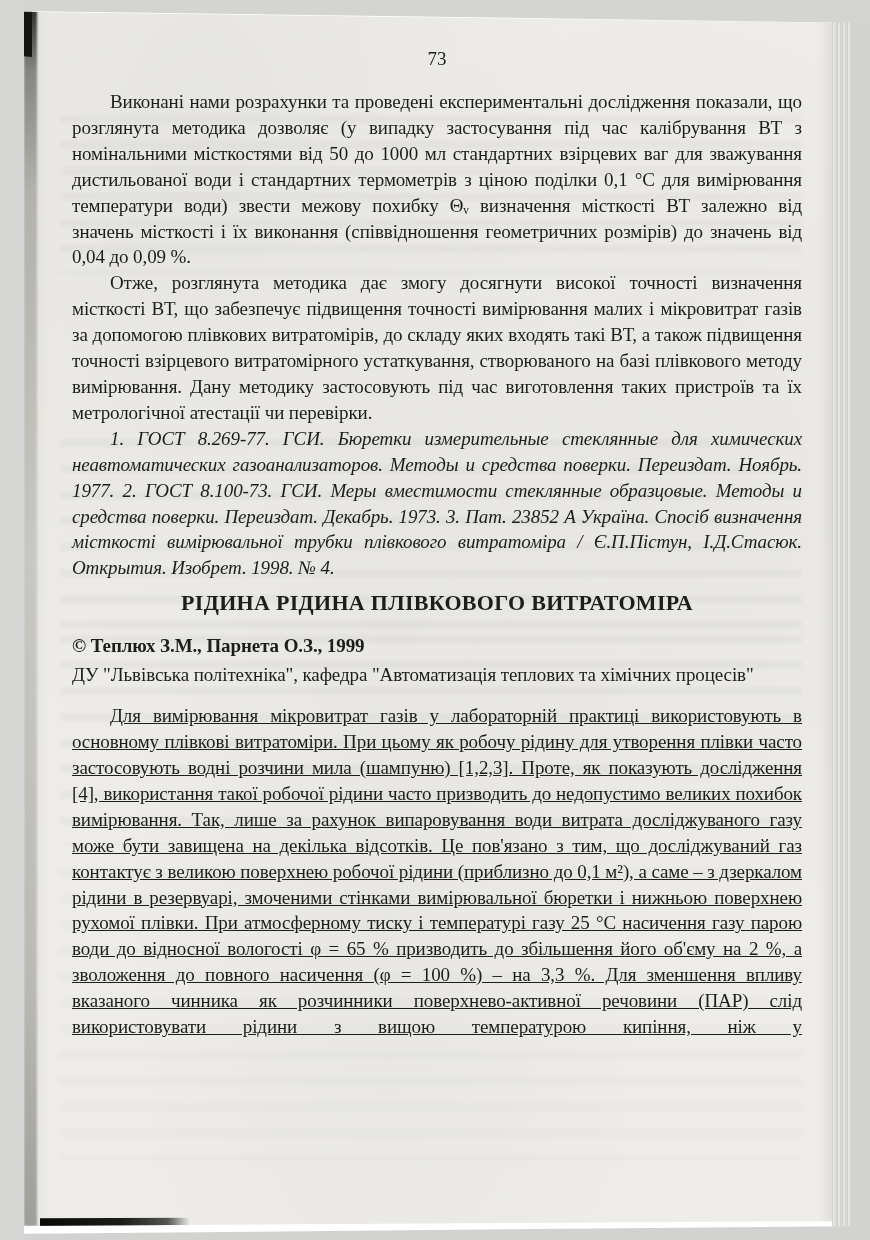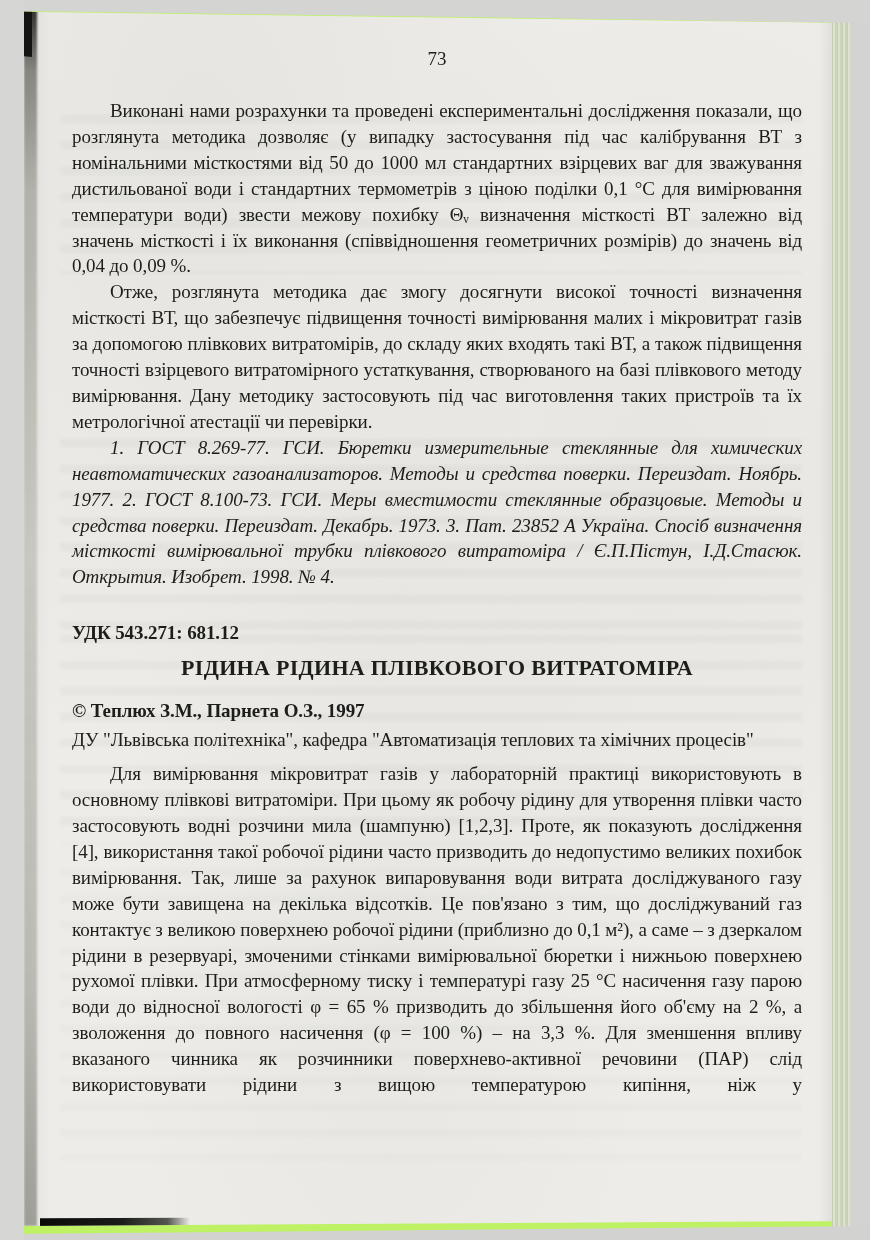--- a/index.html
+++ b/index.html
@@ -5,21 +5,21 @@
   html, body {
     margin: 0;
     padding: 0;
     background: #c9c9c7;
     font-family: "Liberation Serif", "DejaVu Serif", serif;
   }
   .scan {
     position: relative;
     width: 870px;
     height: 1240px;
-    background: #bef264;
+    background: #ffffff;
     overflow: hidden;
   }
   
   .page {
     position: absolute;
     left: 24px;
     top: 10px;
     width: 808px;
     height: 1216px;
     background:
@@ -103,21 +103,21 @@
   .pagenum {
     margin-top: 36px;
     text-align: center;
     line-height: 26px;
   }
   p { margin: 0; }
   .body-par {
     text-align: justify;
     text-indent: 38px;
   }
-  .par1 { margin-top: 26px; font-family: Liberation Serif, serif; }
+  .par1 { margin-top: 17px; font-family: Liberation Serif, serif; }
   .par2 { }
   .refs {
     font-style: italic;
     text-align: justify;
     text-indent: 38px;
   }
   .udc {
     margin-top: 30px;
     font-weight: bold;
     line-height: 26px;
@@ -141,23 +141,24 @@
   }
   .abstract {
     margin: 6px 0 0 24px;
     width: 704px;
     font-weight: bold;
     text-align: justify;
     text-indent: 40px;
     line-height: 26px;
   }
   .intro {
-    margin-top: 8px;
+    margin-top: 15px;
     text-align: justify;
     text-align-last: justify;
+    text-decoration: underline;
   }
   
   .scan-top {
     position: absolute;
     top: 0; left: 0;
     width: 100%; height: 28px;
     background: #d4d4d2;
     clip-path: polygon(0 0, 100% 0, 100% 82%, 0 38%);
   }
   .scan-bottom {
@@ -191,25 +192,24 @@
 
     <div class="texcol">
       <div class="pagenum">73</div>
 
       <p class="body-par par1">Виконані нами розрахунки та проведені експериментальні дослідження показали, що розглянута методика дозволяє (у випадку застосування під час калібрування ВТ з номінальними місткостями від 50 до 1000 мл стандартних взірцевих ваг для зважування дистильованої води і стандартних термометрів з ціною поділки 0,1 °С для вимірювання температури води) звести межову похибку Θᵥ визначення місткості ВТ залежно від значень місткості і їх виконання (співвідношення геометричних розмірів) до значень від 0,04 до 0,09 %.</p>
 
       <p class="body-par par2">Отже, розглянута методика дає змогу досягнути високої точності визначення місткості ВТ, що забезпечує підвищення точності вимірювання малих і мікровитрат газів за допомогою плівкових витратомірів, до складу яких входять такі ВТ, а також підвищення точності взірцевого витратомірного устаткування, створюваного на базі плівкового методу вимірювання. Дану методику застосовують під час виготовлення таких пристроїв та їх метрологічної атестації чи перевірки.</p>
 
       <p class="refs">1. ГОСТ 8.269-77. ГСИ. Бюретки измерительные стеклянные для химических неавтоматических газоанализаторов. Методы и средства поверки. Переиздат. Ноябрь. 1977. 2. ГОСТ 8.100-73. ГСИ. Меры вместимости стеклянные образцовые. Методы и средства поверки. Переиздат. Декабрь. 1973. 3. Пат. 23852 А Україна. Спосіб визначення місткості вимірювальної трубки плівкового витратоміра / Є.П.Пістун, І.Д.Стасюк. Открытия. Изобрет. 1998. № 4.</p>
 
-      <div class="udc">УДК 543.271: 681.12</div>
 
       <h1 class="title">РІДИНА РІДИНА ПЛІВКОВОГО ВИТРАТОМІРА</h1>
 
-      <div class="authors">© Теплюх З.М., Парнета О.З., 1997</div>
+      <div class="authors">© Теплюх З.М., Парнета О.З., 1999</div>
 
       <div class="affil">ДУ "Львівська політехніка", кафедра "Автоматизація теплових та хімічних процесів"</div>
 
 
       <p class="body-par intro">Для вимірювання мікровитрат газів у лабораторній практиці використовують в основному плівкові витратоміри. При цьому як робочу рідину для утворення плівки часто застосовують водні розчини мила (шампуню) [1,2,3]. Проте, як показують дослідження [4], використання такої робочої рідини часто призводить до недопустимо великих похибок вимірювання. Так, лише за рахунок випаровування води витрата досліджуваного газу може бути завищена на декілька відсотків. Це пов'язано з тим, що досліджуваний газ контактує з великою поверхнею робочої рідини (приблизно до 0,1 м²), а саме – з дзеркалом рідини в резервуарі, змоченими стінками вимірювальної бюретки і нижньою поверхнею рухомої плівки. При атмосферному тиску і температурі газу 25 °С насичення газу парою води до відносної вологості φ = 65 % призводить до збільшення його об'єму на 2 %, а зволоження до повного насичення (φ = 100 %) – на 3,3 %. Для зменшення впливу вказаного чинника як розчинники поверхнево-активної речовини (ПАР) слід використовувати рідини з вищою температурою кипіння, ніж у</p>
     </div>
   </div>
 
   <span class="book-edges"></span>
   <span class="scan-right"></span>

